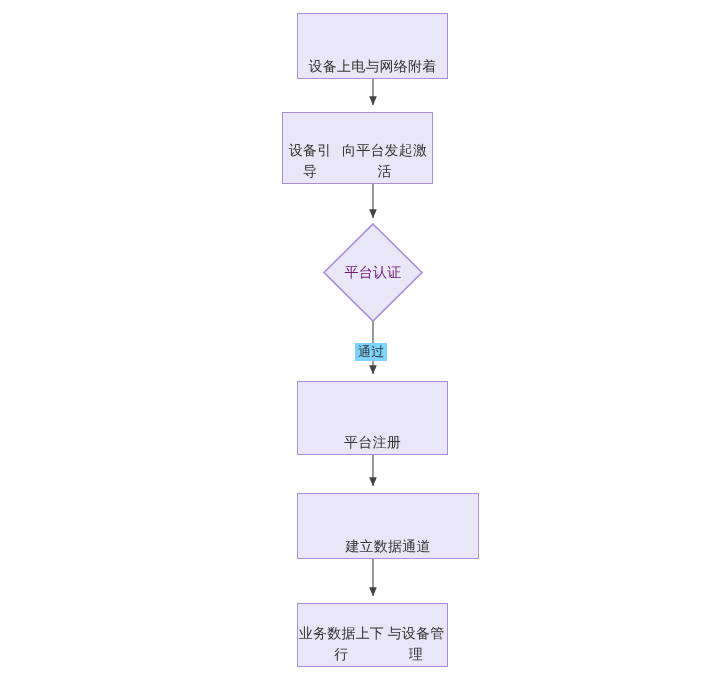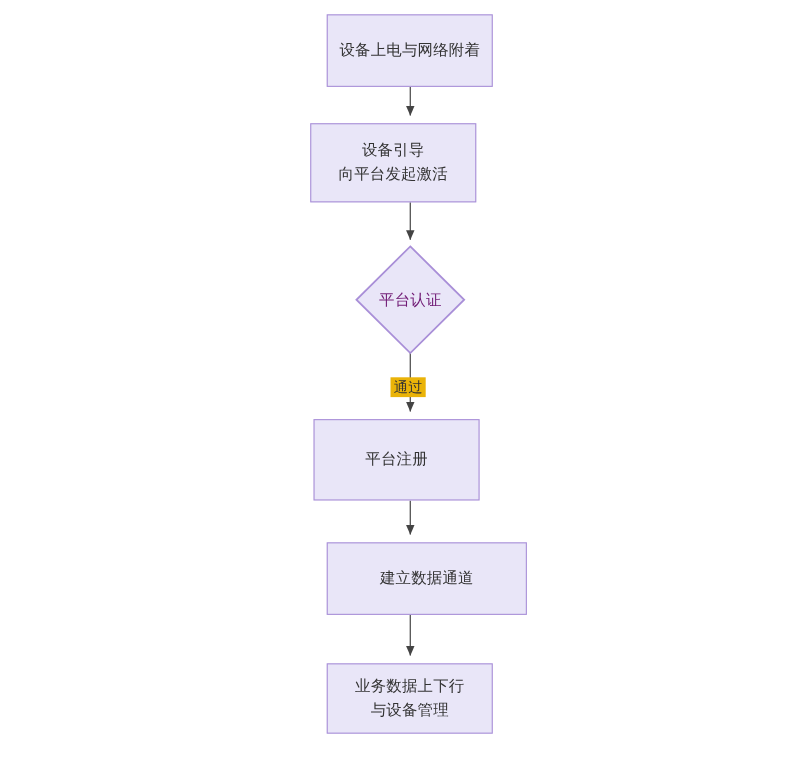--- a/index.html
+++ b/index.html
@@ -28,22 +28,21 @@
     top: 0;
     width: 726px;
     height: 700px;
   }
   .node {
     position: absolute;
     box-sizing: border-box;
     background: #e9e6f8;
     border: 1.6px solid #a98fd8;
     display: flex;
-    flex-direction: column;
-    align-items: center;
+    align-items: flex-end;
     justify-content: center;
     color: #333333;
     font-size: 14px;
     line-height: 1.55;
     text-align: center;
     letter-spacing: 0.2px;
   }
   .node .line2 {
     display: block;
   }
@@ -58,21 +57,21 @@
     z-index: 2;
     color: #701a75;
     font-size: 14px;
     line-height: 1.5;
     text-align: center;
     letter-spacing: 0.2px;
     pointer-events: none;
   }
   .edge-label {
     position: absolute;
-    background: #eab308;
+    background: #7dd3fc;
     color: #333333;
     font-size: 13px;
     line-height: 1.2;
     padding: 1px 3px;
     white-space: nowrap;
     letter-spacing: 0.2px;
   }
 </style>
 </head>
 <body>
@@ -107,21 +106,21 @@
   </div>
 
   <div class="diamond-wrap" style="left:324px; top:224px; width:98px; height:97px;">
     <span class="diamond-label">平台认证</span>
   </div>
 
   <div class="edge-label" style="left:355px; top:343px;">
     <span>通过</span>
   </div>
 
-  <div class="node" style="left:285px; top:381px; width:151px; height:74px;">
+  <div class="node" style="left:297px; top:381px; width:151px; height:74px;">
     <span>平台注册</span>
   </div>
 
   <div class="node" style="left:297px; top:493px; width:182px; height:66px;">
     <span>建立数据通道</span>
   </div>
 
   <div class="node" style="left:297px; top:603px; width:151px; height:64px;">
     <span>业务数据上下行</span>
     <span class="line2">与设备管理</span>

